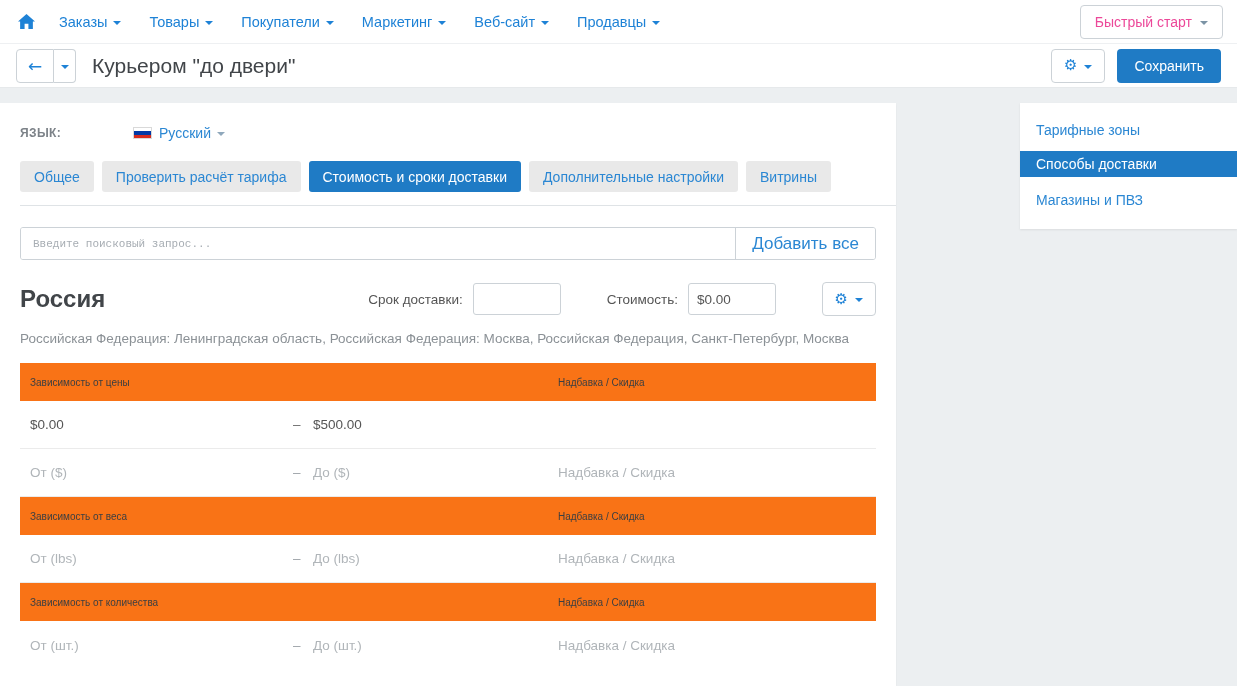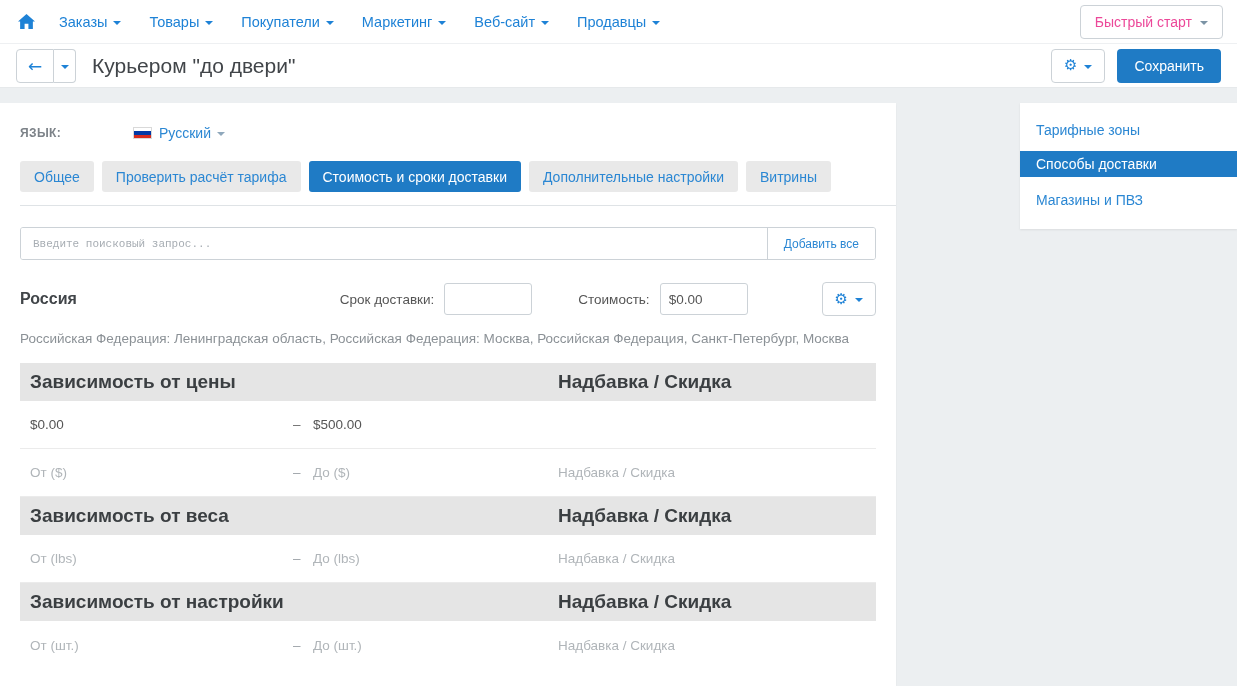--- a/index.html
+++ b/index.html
@@ -51,36 +51,36 @@
   
   .tabs { display:flex; gap:8px; margin-top:20px; }
   .tab { height:31px; display:flex; align-items:center; padding:0 14px; background:#e9e9e9; border-radius:3px; color:#2b87d3; font-size:14px; cursor:pointer; white-space:nowrap; }
   .tab.active { background:#1f7bc5; color:#fff; }
   .tabs-divider { border-bottom:1px solid #dfe3e6; margin:13px -20px 0 0; }
 
   
   .add-group { display:flex; margin-top:21px; border:1px solid #ccd2d7; border-radius:3px; height:33px; overflow:hidden; background:#fff; }
   .add-group input { flex:1; border:0; outline:none; padding:0 12px; font-size:11px; color:#b91c1c; font-family:Liberation Mono, monospace; }
   .add-group input::placeholder { color:#a7adb3; }
-  .add-all-btn { border:0; border-left:1px solid #ccd2d7; background:#fff; color:#2b87d3; font-size:12px; padding:0 16px; cursor:pointer; font-family:inherit; white-space:nowrap; }
+  .add-all-btn { border:0; border-left:1px solid #ccd2d7; background:#fff; color:#2b87d3; font-size:17px; padding:0 16px; cursor:pointer; font-family:inherit; white-space:nowrap; }
 
   
   .dest-row { display:flex; align-items:center; margin-top:22px; }
-  .dest-name { font-size:16px; font-weight:bold; color:#414549; }
+  .dest-name { font-size:24px; font-weight:bold; color:#414549; }
   .dest-controls { display:flex; align-items:center; margin-left:263px; gap:10px; }
   .ctl-label { font-size:13.5px; color:#555; white-space:nowrap; }
   .ctl-input { width:88px; height:32px; border:1px solid #ccd2d7; border-radius:3px; padding:0 8px; font-size:13.5px; color:#555; outline:none; font-family:inherit; }
   .ctl-gap { width:26px; }
   .dest-gear { margin-left:auto; }
 
   .dest-desc { margin-top:15px; font-size:13.5px; color:#8b9196; }
 
   
   .rates { margin-top:17px; }
-  .sec-header { display:grid; grid-template-columns:528px 1fr; align-items:center; background:#e5e5e5; height:38px; padding:0 10px; font-size:19px; font-weight:bold; color:#3b3f42; }
+  .sec-header { display:grid; grid-template-columns:528px 1fr; align-items:center; background:#f97316; height:38px; padding:0 10px; font-size:10px; font-weight:normal; color:#3b3f42; }
   .rate-row { display:grid; grid-template-columns:263px 20px 245px 1fr; align-items:center; height:48px; padding:0 10px; border-bottom:1px solid #ebebeb; font-size:13.5px; }
   .rate-row input { width:90%; border:0; outline:none; background:transparent; font-size:13.5px; color:#555; font-family:inherit; }
   .rate-row input::placeholder { color:#b0b5b9; }
   .rate-row .dash { color:#666; }
   .rate-row.ph .dash { color:#9aa0a5; }
   .rate-row:last-child { border-bottom:0; }
 </style>
 </head>
 <body>
 
@@ -212,21 +212,21 @@
         <span>Надбавка / Скидка</span>
       </div>
       <div class="rate-row ph">
         <input type="text" placeholder="От (lbs)" style="">
         <span class="dash">–</span>
         <input type="text" placeholder="До (lbs)" style="">
         <input type="text" placeholder="Надбавка / Скидка" style="">
       </div>
 
       <div class="sec-header">
-        <span>Зависимость от настройки</span>
+        <span>Зависимость от количества</span>
         <span>Надбавка / Скидка</span>
       </div>
       <div class="rate-row ph">
         <input type="text" placeholder="От (шт.)" style="">
         <span class="dash">–</span>
         <input type="text" placeholder="До (шт.)" style="">
         <input type="text" placeholder="Надбавка / Скидка" style="">
       </div>
 
     </div>

